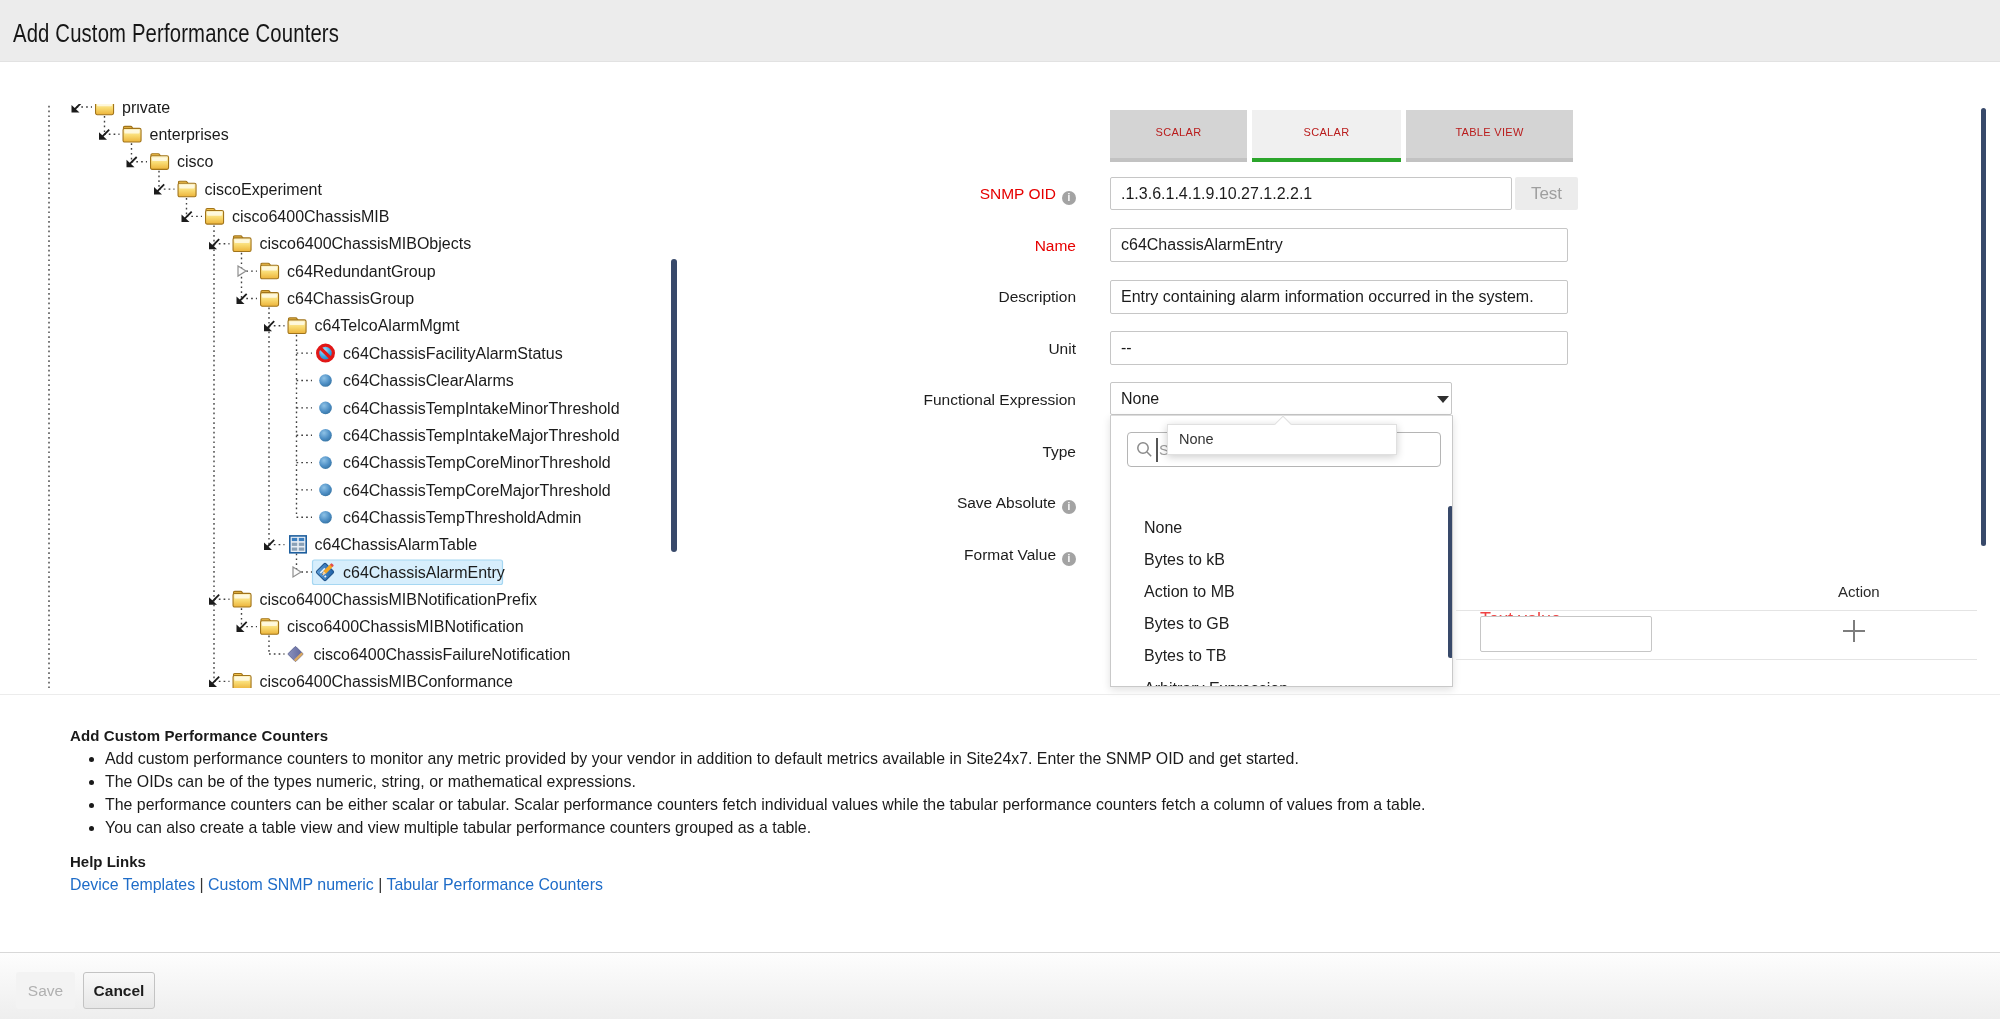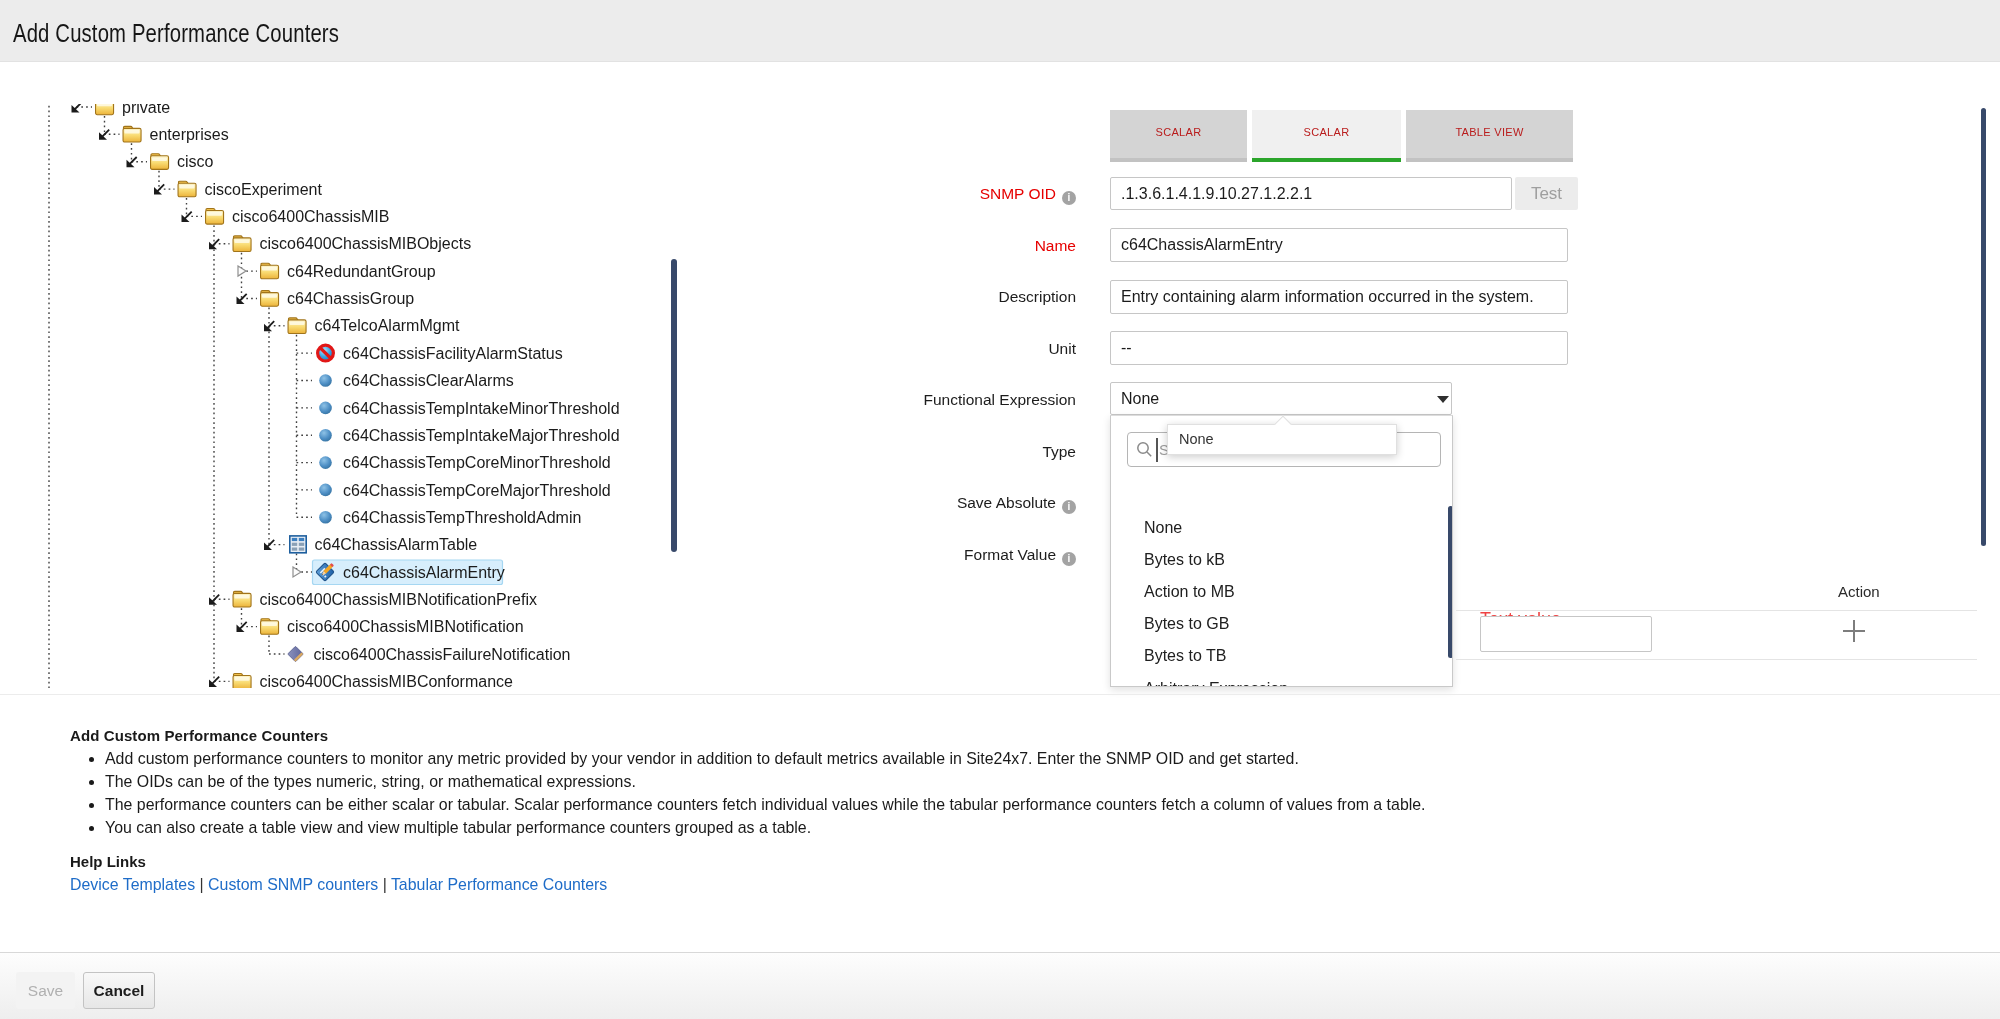--- a/index.html
+++ b/index.html
@@ -345,18 +345,18 @@
 
 <div id="help">
 <h3>Add Custom Performance Counters</h3>
 <ul>
 <li>Add custom performance counters to monitor any metric provided by your vendor in addition to default metrics available in Site24x7. Enter the SNMP OID and get started.</li>
 <li>The OIDs can be of the types numeric, string, or mathematical expressions.</li>
 <li>The performance counters can be either scalar or tabular. Scalar performance counters fetch individual values while the tabular performance counters fetch a column of values from a table.</li>
 <li>You can also create a table view and view multiple tabular performance counters grouped as a table.</li>
 </ul>
 <div class="hl">Help Links</div>
-<div id="links"><a>Device Templates</a> | <a>Custom SNMP counters</a> | <a>Tabular Performance Counters</a></div>
+<div id="links"><a>Device Templates</a> | <a>Custom SNMP numeric</a> | <a>Tabular Performance Counters</a></div>
 </div>
 
 <div id="foot">
 <div class="btn" id="save">Save</div>
 <div class="btn" id="cancel">Cancel</div>
 </div>
 </body></html>

